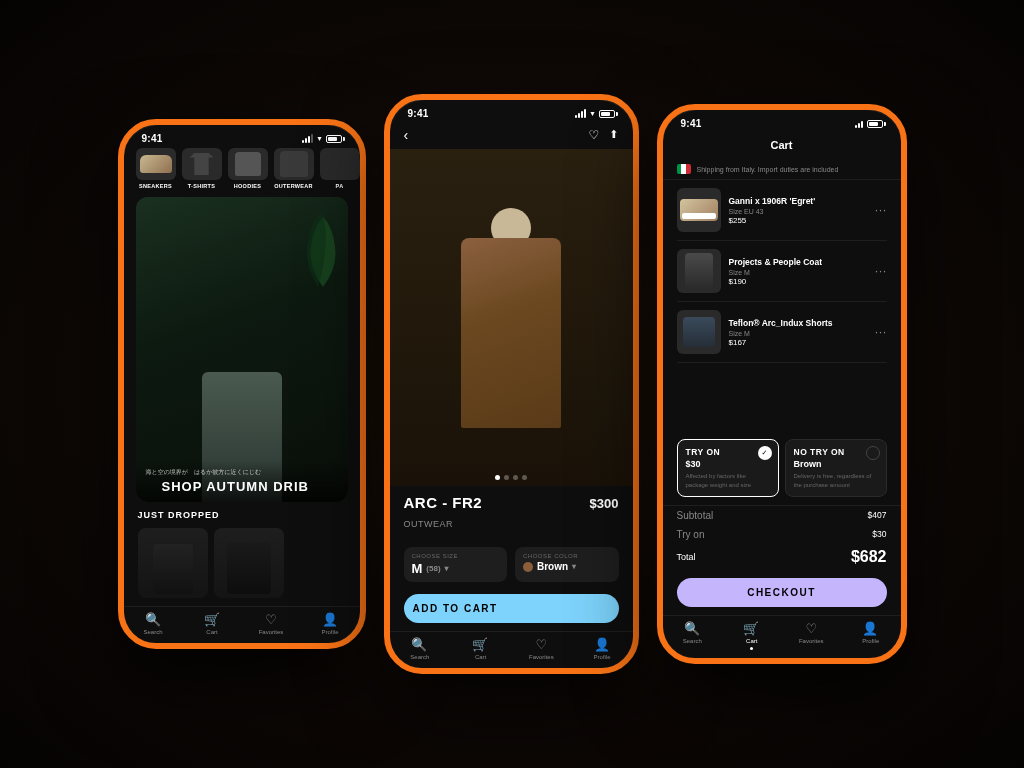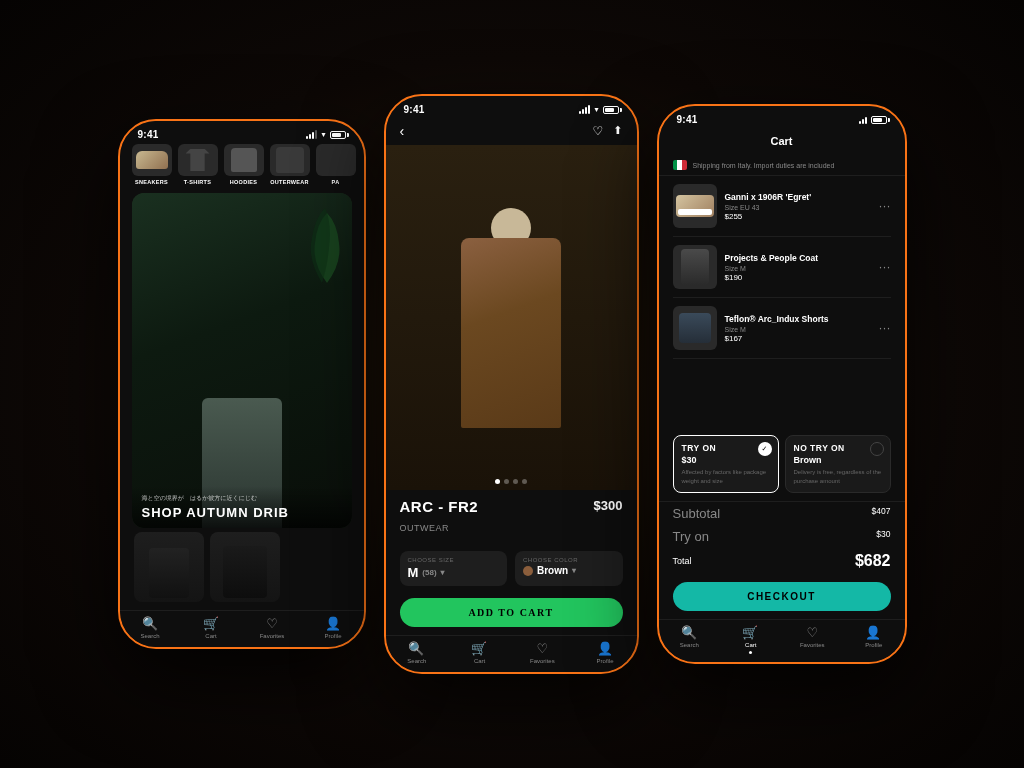--- a/index.html
+++ b/index.html
@@ -14,21 +14,21 @@
       font-family: -apple-system, BlinkMacSystemFont, 'SF Pro Display', 'Helvetica Neue', Arial, sans-serif;
       overflow: hidden;
     }
 
     
     .phone {
       width: 248px;
       height: 530px;
       background: #111;
       border-radius: 38px;
-      border: 2px solid #f97316;
+      border: 6px solid #f97316;
       position: relative;
       overflow: hidden;
       box-shadow: 0 30px 80px rgba(0,0,0,0.8), inset 0 1px 0 rgba(255,255,255,0.08);
     }
 
     .phone-screen {
       width: 100%;
       height: 100%;
       background: #0e0e0e;
       border-radius: 36px;
@@ -193,20 +193,21 @@
       font-size: 6px;
       color: rgba(255,255,255,0.7);
       margin-bottom: 2px;
     }
     .p1-hero-title {
       font-size: 13px;
       font-weight: 800;
       color: #fff;
       text-transform: uppercase;
       letter-spacing: 1px;
+      margin-left: 16px;
     }
 
     .p1-just-dropped {
       padding: 8px 14px 4px;
       font-size: 9px;
       font-weight: 700;
       color: #fff;
       text-transform: uppercase;
       letter-spacing: 1px;
       flex-shrink: 0;
@@ -309,21 +310,21 @@
       background: rgba(255,255,255,0.3);
     }
     .p2-dot.active { background: #fff; }
 
     .p2-info {
       padding: 8px 14px;
       flex-shrink: 0;
     }
     .p2-title-row {
       display: flex;
-      align-items: flex-start;
+      align-items: flex-end;
       justify-content: space-between;
       margin-bottom: 2px;
     }
     .p2-title {
       font-size: 15px;
       font-weight: 700;
       color: #fff;
       letter-spacing: 0.5px;
     }
     .p2-price {
@@ -378,31 +379,29 @@
       background: #8B5E3C;
       flex-shrink: 0;
     }
     .chevron-down {
       font-size: 8px;
       color: #888;
     }
 
     .p2-add-btn {
       margin: 4px 14px 8px;
-      background: #22c55e;
+      background: #7dd3fc;
       border-radius: 25px;
       padding: 9px;
-      text-align: center;
       font-size: 10px;
       font-weight: 700;
       color: #000;
       text-transform: uppercase;
       letter-spacing: 1.5px;
       flex-shrink: 0;
-      font-family: Liberation Serif, serif;
     }
 
     
     .p3-header {
       padding: 2px 14px 6px;
       text-align: center;
       flex-shrink: 0;
     }
     .p3-title {
       font-size: 11px;
@@ -541,21 +540,21 @@
       padding: 0 14px 6px;
       flex-shrink: 0;
       border-top: 1px solid #1e1e1e;
     }
     .p3-total-row {
       display: flex;
       justify-content: space-between;
       padding: 4px 0;
     }
     .p3-total-label {
-      font-size: 13px;
+      font-size: 10px;
       color: #888;
     }
     .p3-total-value {
       font-size: 8.5px;
       color: #fff;
     }
     .p3-grand-total {
       display: flex;
       justify-content: space-between;
       padding: 4px 0 6px;
@@ -567,21 +566,21 @@
       font-weight: 500;
     }
     .p3-grand-value {
       font-size: 16px;
       font-weight: 700;
       color: #fff;
     }
 
     .p3-checkout-btn {
       margin: 0 14px 8px;
-      background: #14b8a6;
+      background: #c4b5fd;
       border-radius: 25px;
       padding: 9px;
       text-align: center;
       font-size: 10px;
       font-weight: 700;
       color: #000;
       text-transform: uppercase;
       letter-spacing: 1.5px;
       flex-shrink: 0;
     }
@@ -762,20 +761,21 @@
           </svg>
         </div>
         <div class="p1-hero-figure"></div>
         <div class="p1-hero-overlay">
           <div class="p1-hero-japanese">海と空の境界が　はるか彼方に近くにじむ</div>
           <div class="p1-hero-title">SHOP AUTUMN DRIB</div>
         </div>
       </div>
     </div>
 
+    <div class="p1-just-dropped">JUST DROPPED</div>
 
     <div class="p1-products">
       <div class="p1-product-card p1-product-jacket">
         <div class="p1-jacket-mini"></div>
       </div>
       <div class="p1-product-card p1-product-jacket">
         <div class="p1-hoodie-mini"></div>
       </div>
     </div>
 

